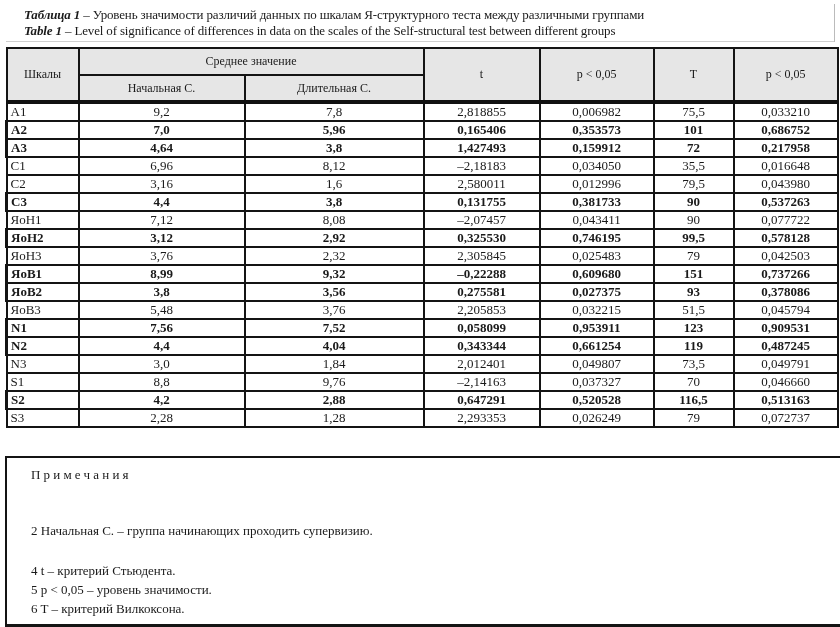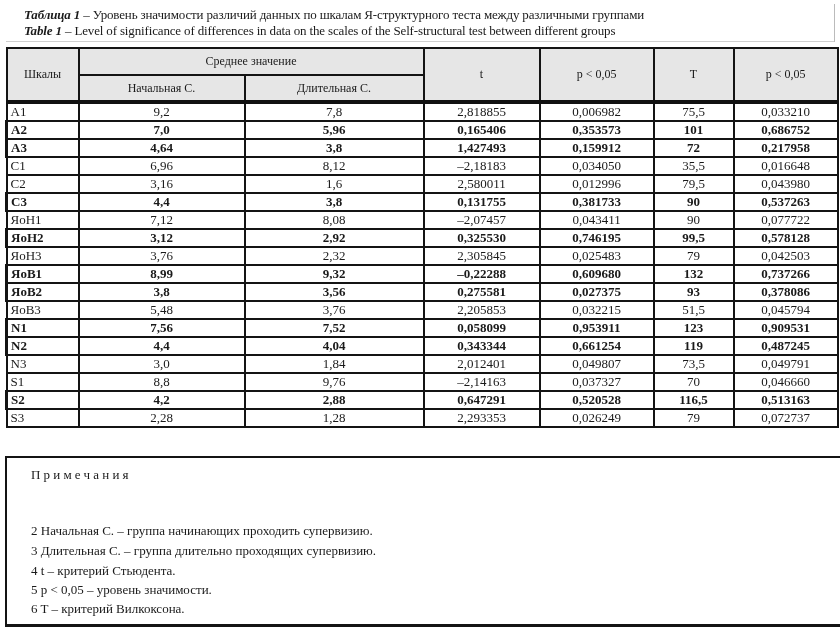--- a/index.html
+++ b/index.html
@@ -157,21 +157,21 @@
         <td>0,025483</td>
         <td>79</td>
         <td>0,042503</td>
       </tr>
       <tr class="bold">
         <td class="scale">ЯоВ1</td>
         <td>8,99</td>
         <td>9,32</td>
         <td>–0,22288</td>
         <td>0,609680</td>
-        <td>132</td>
+        <td>151</td>
         <td>0,737266</td>
       </tr>
       <tr class="bold">
         <td class="scale">ЯоВ2</td>
         <td>3,8</td>
         <td>3,56</td>
         <td>0,275581</td>
         <td>0,027375</td>
         <td>93</td>
         <td>0,378086</td>
@@ -238,17 +238,16 @@
         <td>0,026249</td>
         <td>79</td>
         <td>0,072737</td>
       </tr>
     </tbody>
 </table>
 
 <div class="notes">
   <div class="title">Примечания</div>
   <div class="n" style="top:65px">2 Начальная С. – группа начинающих проходить супервизию.</div>
-  <div class="n" style="top:85px">3 Длительная С. – группа длительно проходящих супервизию.</div>
   <div class="n" style="top:105px">4 t – критерий Стьюдента.</div>
   <div class="n" style="top:124px">5 p &lt; 0,05 – уровень значимости.</div>
   <div class="n" style="top:143px">6 T – критерий Вилкоксона.</div>
 </div>
 
 </body></html>

